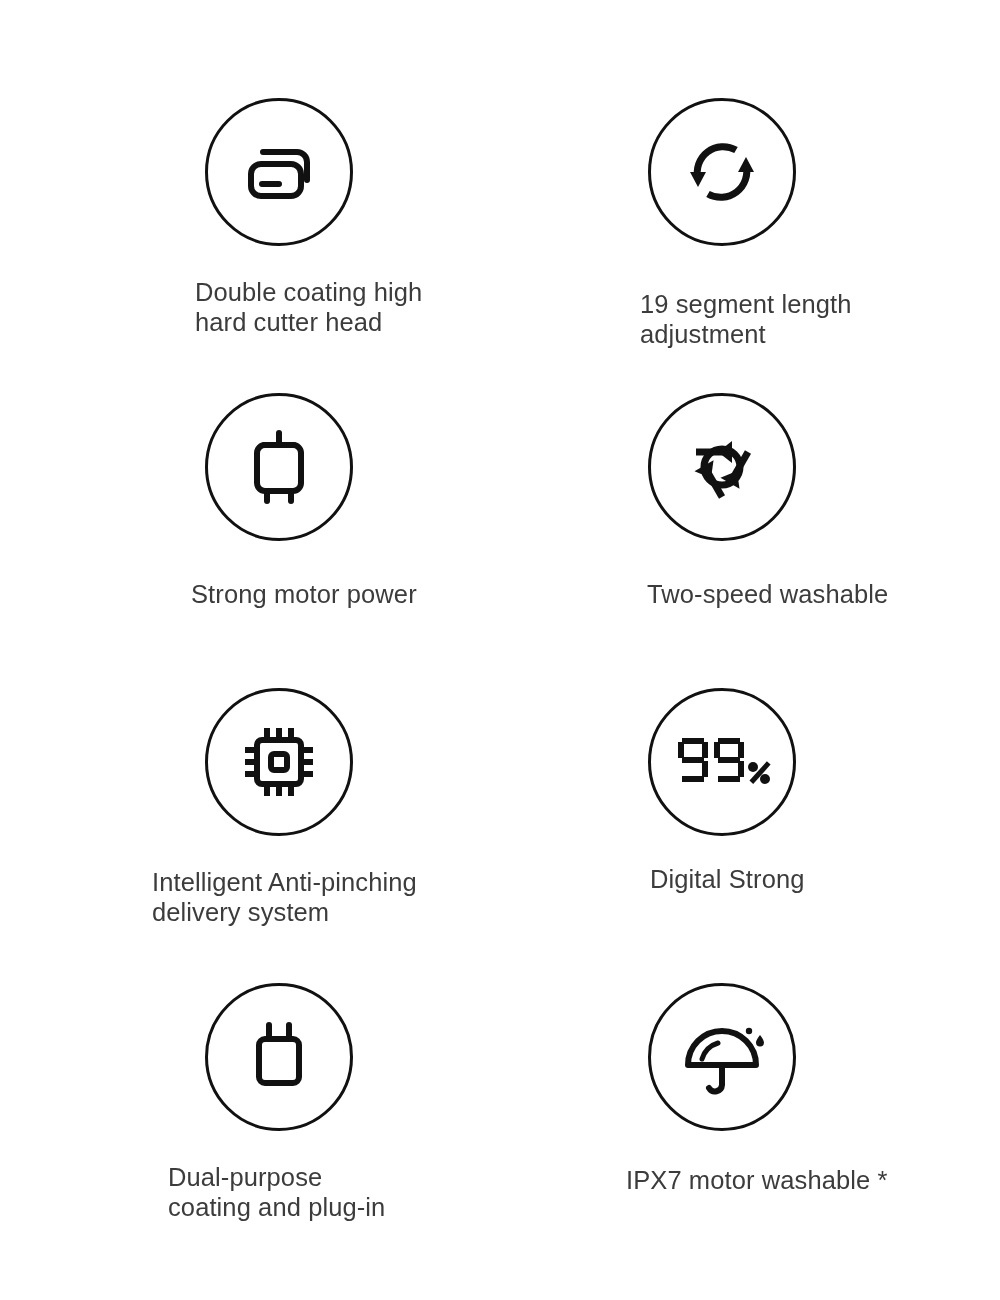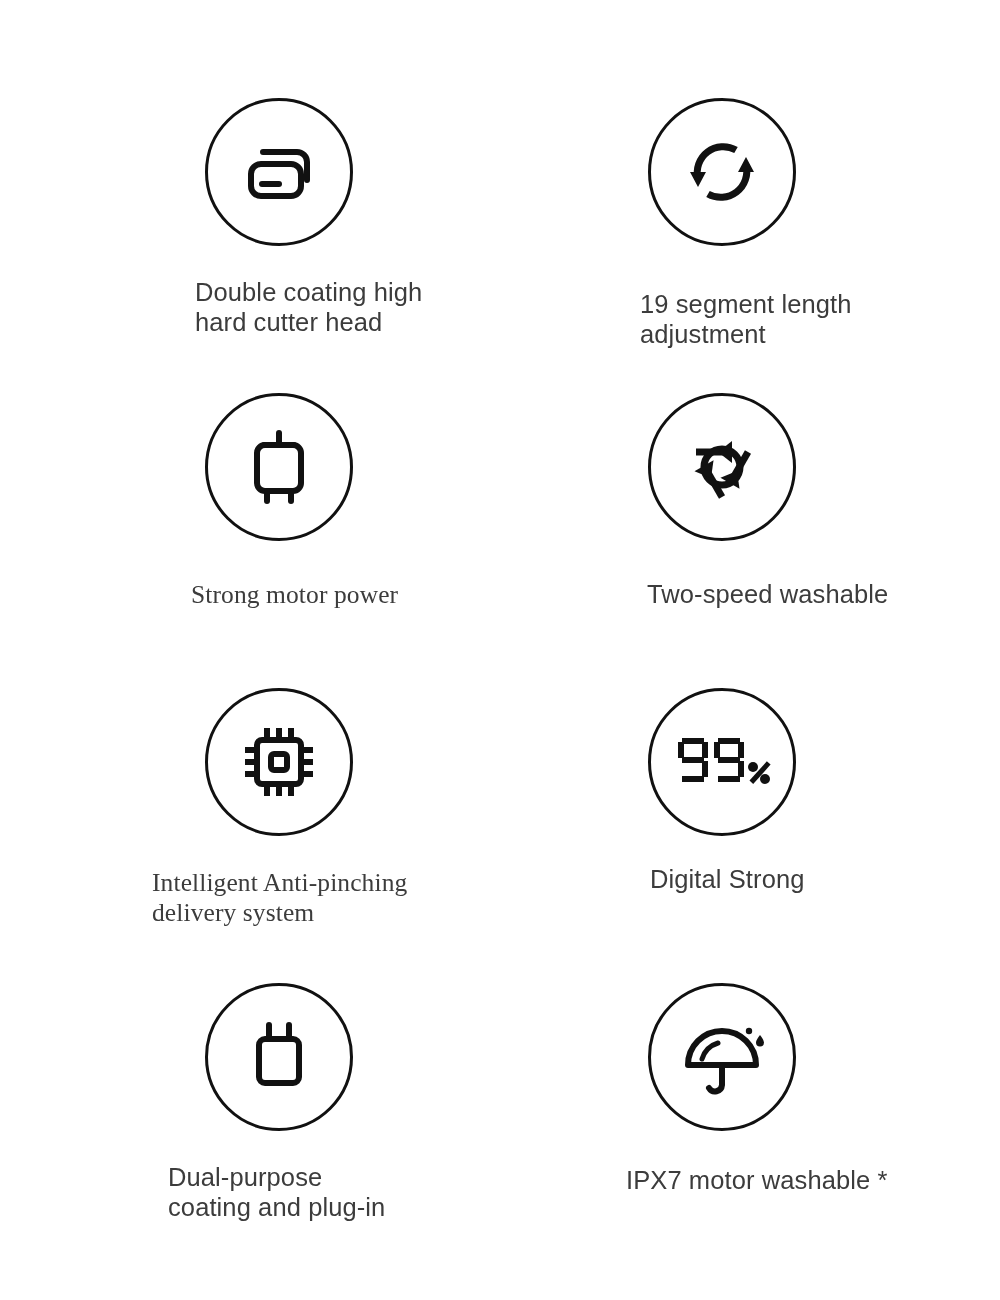--- a/index.html
+++ b/index.html
@@ -59,27 +59,27 @@
   .r4 { top: 885px; }
 
   
   .cell-0 .icon-circle { left: 205px; top: 98px; }
   .cell-0 .feature-label { left: 195px; top: 278px; }
 
   .cell-1 .icon-circle { left: 148px; top: 98px; }
   .cell-1 .feature-label { left: 140px; top: 284px; margin-top: 6px; }
 
   .cell-2 .icon-circle { left: 205px; top: 98px; }
-  .cell-2 .feature-label { left: 191px; top: 285px; font-family: Liberation Serif, serif; }
+  .cell-2 .feature-label { left: 191px; top: 285px; }
 
   .cell-3 .icon-circle { left: 148px; top: 98px; }
   .cell-3 .feature-label { left: 147px; top: 285px; }
 
   .cell-4 .icon-circle { left: 205px; top: 98px; }
-  .cell-4 .feature-label { left: 152px; top: 278px; font-family: Liberation Serif, serif; }
+  .cell-4 .feature-label { left: 152px; top: 278px; }
 
   .cell-5 .icon-circle { left: 148px; top: 98px; }
   .cell-5 .feature-label { left: 150px; top: 275px; }
 
   .cell-6 .icon-circle { left: 205px; top: 98px; }
   .cell-6 .feature-label { left: 168px; top: 278px; }
 
   .cell-7 .icon-circle { left: 148px; top: 98px; }
   .cell-7 .feature-label { left: 126px; top: 281px; }
 </style>

